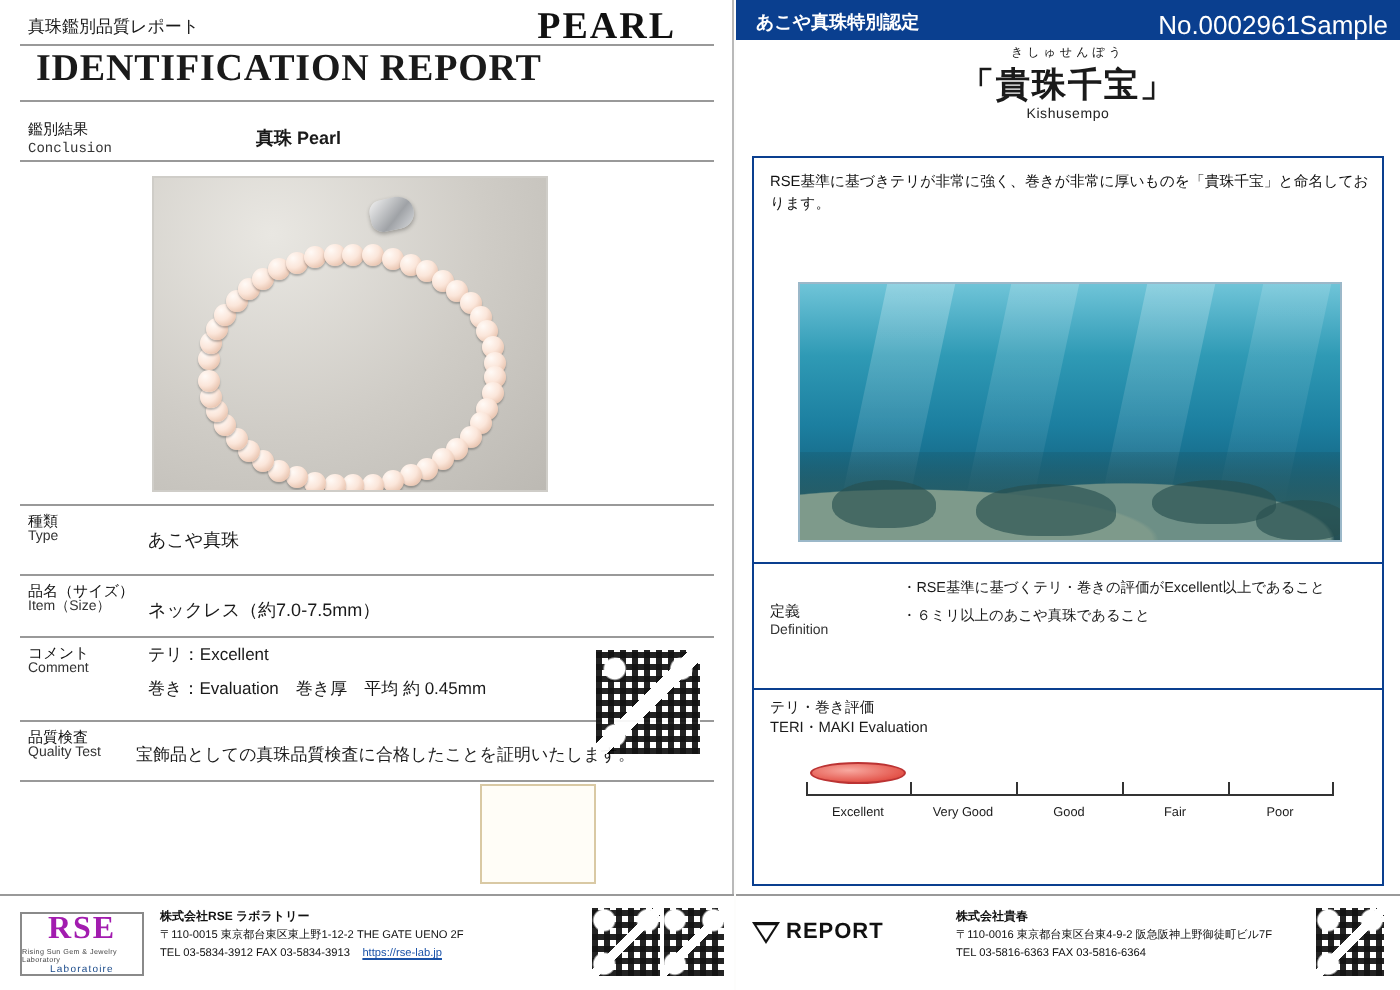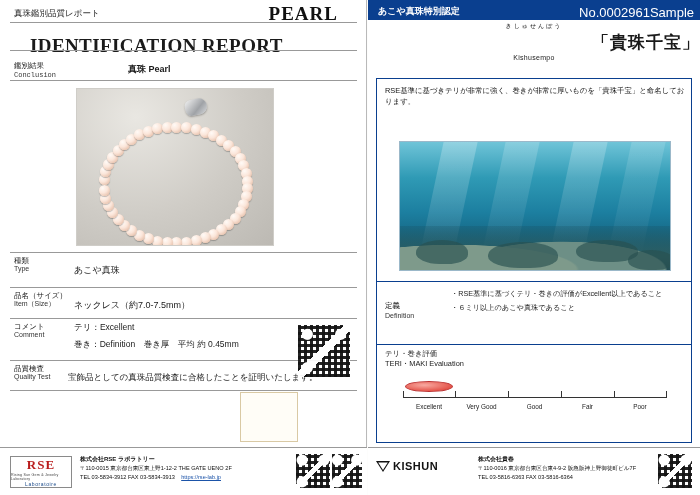--- a/index.html
+++ b/index.html
@@ -25,23 +25,23 @@
   .lhead {
     position:absolute; left:14px; top:8px; font-size:8.5px; letter-spacing:0px;
   }
   .pearl-word {
     position:absolute; right:28px; top:3px;
     font-family:"Liberation Serif", serif;
     font-size:19px; font-weight:bold; letter-spacing:1px; color:#111;
   }
   .hr1 { position:absolute; left:10px; top:22px; width:347px; border-top:1px solid #999; }
   .idtitle {
-    position:absolute; left:30px; top:24px;
+    position:absolute; left:18px; top:24px;
     font-family:"Liberation Serif", serif;
-    font-size:19px; font-weight:bold; letter-spacing:0.4px;margin-top:11px;
+    font-size:19px; font-weight:bold; letter-spacing:0.4px;
   }
   .hr2 { position:absolute; left:10px; top:50px; width:347px; border-top:1px solid #999; }
 
   .lbl-block { position:absolute; font-size:7.5px; line-height:1.25; color:#111; }
   .lbl-jp { font-size:7.5px; }
   .lbl-en { font-size:7px; color:#333; }
 
   .conclusion-label { left:14px; top:62px;font-family:Liberation Mono, monospace; }
   .conclusion-value {
     position:absolute; left:128px; top:63px; font-size:9px; font-weight:bold;
@@ -117,40 +117,40 @@
   
   .lfoot {
     position:absolute; left:0; bottom:0; width:367px; height:48px;
     background:#ffffff; border-top:1px solid #999;
   }
   .rse-logo {
     position:absolute; left:10px; top:8px; width:62px; height:32px;
     border:1px solid #8a8a8a; background:#fff;
     display:flex; flex-direction:column; align-items:center; justify-content:center;
   }
-  .rse-big { font-family:"Liberation Serif", serif; font-size:13px; font-weight:bold; letter-spacing:1px; color:#b91c1c;}
+  .rse-big { font-family:"Liberation Serif", serif; font-size:16px; font-weight:bold; letter-spacing:1px; color:#a21caf;}
   .rse-tag { font-size:3.6px; color:#444; letter-spacing:.2px; }
   .rse-sub { font-size:5px; color:#1a4a8a; letter-spacing:.6px; }
   .lfoot-text { position:absolute; left:80px; top:7px; font-size:5.6px; line-height:1.55; color:#111; }
   .lfoot-text b { font-size:6px; }
   .lfoot-text a { color:#1b53a8; text-decoration:underline; }
   .qr-foot-left { position:absolute; left:296px; top:6px; width:34px; height:34px; }
   .qr-foot-left2 { position:absolute; left:332px; top:6px; width:30px; height:34px; }
 
   
   .right { position:absolute; left:368px; top:0; width:332px; height:495px; background:#ffffff; }
   .rbanner {
     position:absolute; left:0; top:0; width:332px; height:20px;
     background:#0a3f8f; color:#fff;
   }
   .rbanner .jp { position:absolute; left:10px; top:5px; font-size:9px; font-weight:bold; }
   .rbanner .no { position:absolute; right:6px; top:5px; font-size:13px; }
   .kishu-wrap { position:absolute; left:0; top:22px; width:332px; text-align:center; }
   .kishu-furi { font-size:6px; letter-spacing:2px; color:#111; }
-  .kishu-main { font-family:Liberation Serif, serif; font-size:17px; font-weight:bold; letter-spacing:1px;text-align:right; }
+  .kishu-main { font-family:Liberation Serif, serif; font-size:17px; font-weight:bold; letter-spacing:1px; }
   .kishu-rom { font-size:7px; color:#222; letter-spacing:.3px; }
 
   .rbody {
     position:absolute; left:8px; top:78px; width:316px; height:365px;
     border:1px solid #0a3f8f;
   }
   .rtext { position:absolute; left:8px; top:6px; width:300px; font-size:7.4px; line-height:1.55; color:#111; }
   .rtext .bold { font-weight:bold; }
   .sea {
     position:absolute; left:22px; top:62px; width:272px; height:130px;
@@ -293,21 +293,21 @@
       <div class="lbl-en">Item（Size）</div>
     </div>
     <div class="item-value">ネックレス（約7.0-7.5mm）</div>
 
     <div class="hr6"></div>
     <div class="lbl-block comment-label">
       <div class="lbl-jp">コメント</div>
       <div class="lbl-en">Comment</div>
     </div>
     <div class="comment-l1">テリ：Excellent</div>
-    <div class="comment-l2">巻き：Definition　巻き厚　平均 約 0.45mm</div>
+    <div class="comment-l2">巻き：Evaluation　巻き厚　平均 約 0.45mm</div>
 
     <div class="hr7"></div>
     <div class="lbl-block qt-label">
       <div class="lbl-jp">品質検査</div>
       <div class="lbl-en">Quality Test</div>
     </div>
     <div class="qt-value">宝飾品としての真珠品質検査に合格したことを証明いたします。</div>
     <div class="hr8"></div>
 
     <div class="seal-box"></div>
@@ -403,21 +403,21 @@
         </div>
       </div>
     </div>
 
     <div class="rfoot">
       <div class="kishun-logo">
         <svg class="kishun-mark" viewBox="0 0 14 11">
           <polygon points="0,0 14,0 7,11" fill="#111"></polygon>
           <polygon points="2.2,1.6 11.8,1.6 7,9" fill="#fff"></polygon>
         </svg>
-        <span>KISHUN</span>
+        <span>REPORT</span>
       </div>
       <div class="rfoot-text">
         <div><b>株式会社貴春</b></div>
         <div>〒110-0016 東京都台東区台東4-9-2 阪急阪神上野御徒町ビル7F</div>
         <div>TEL 03-5816-6363  FAX 03-5816-6364</div>
       </div>
       <div class="qr-foot-r">
           <div class="qr"></div>
         </div>
     </div>

